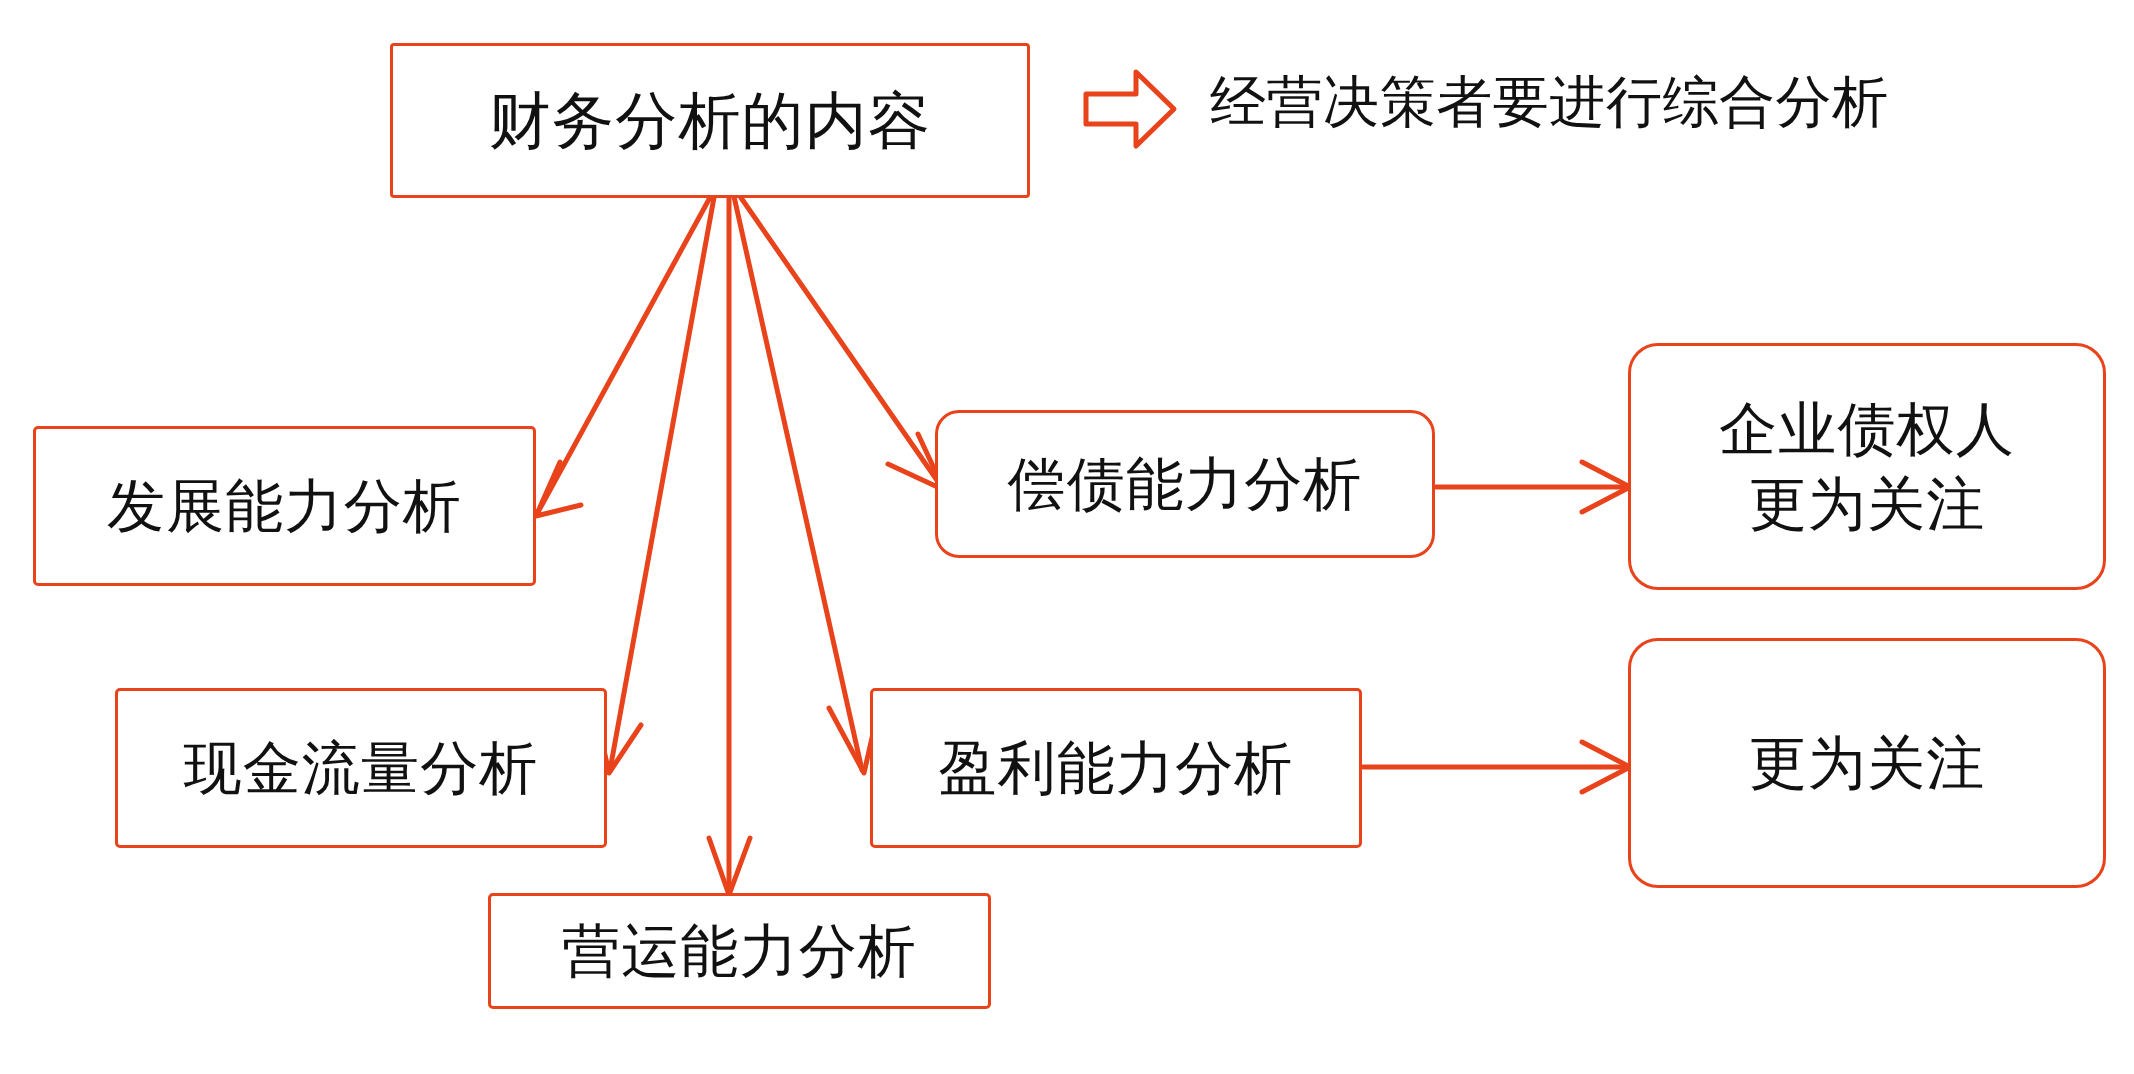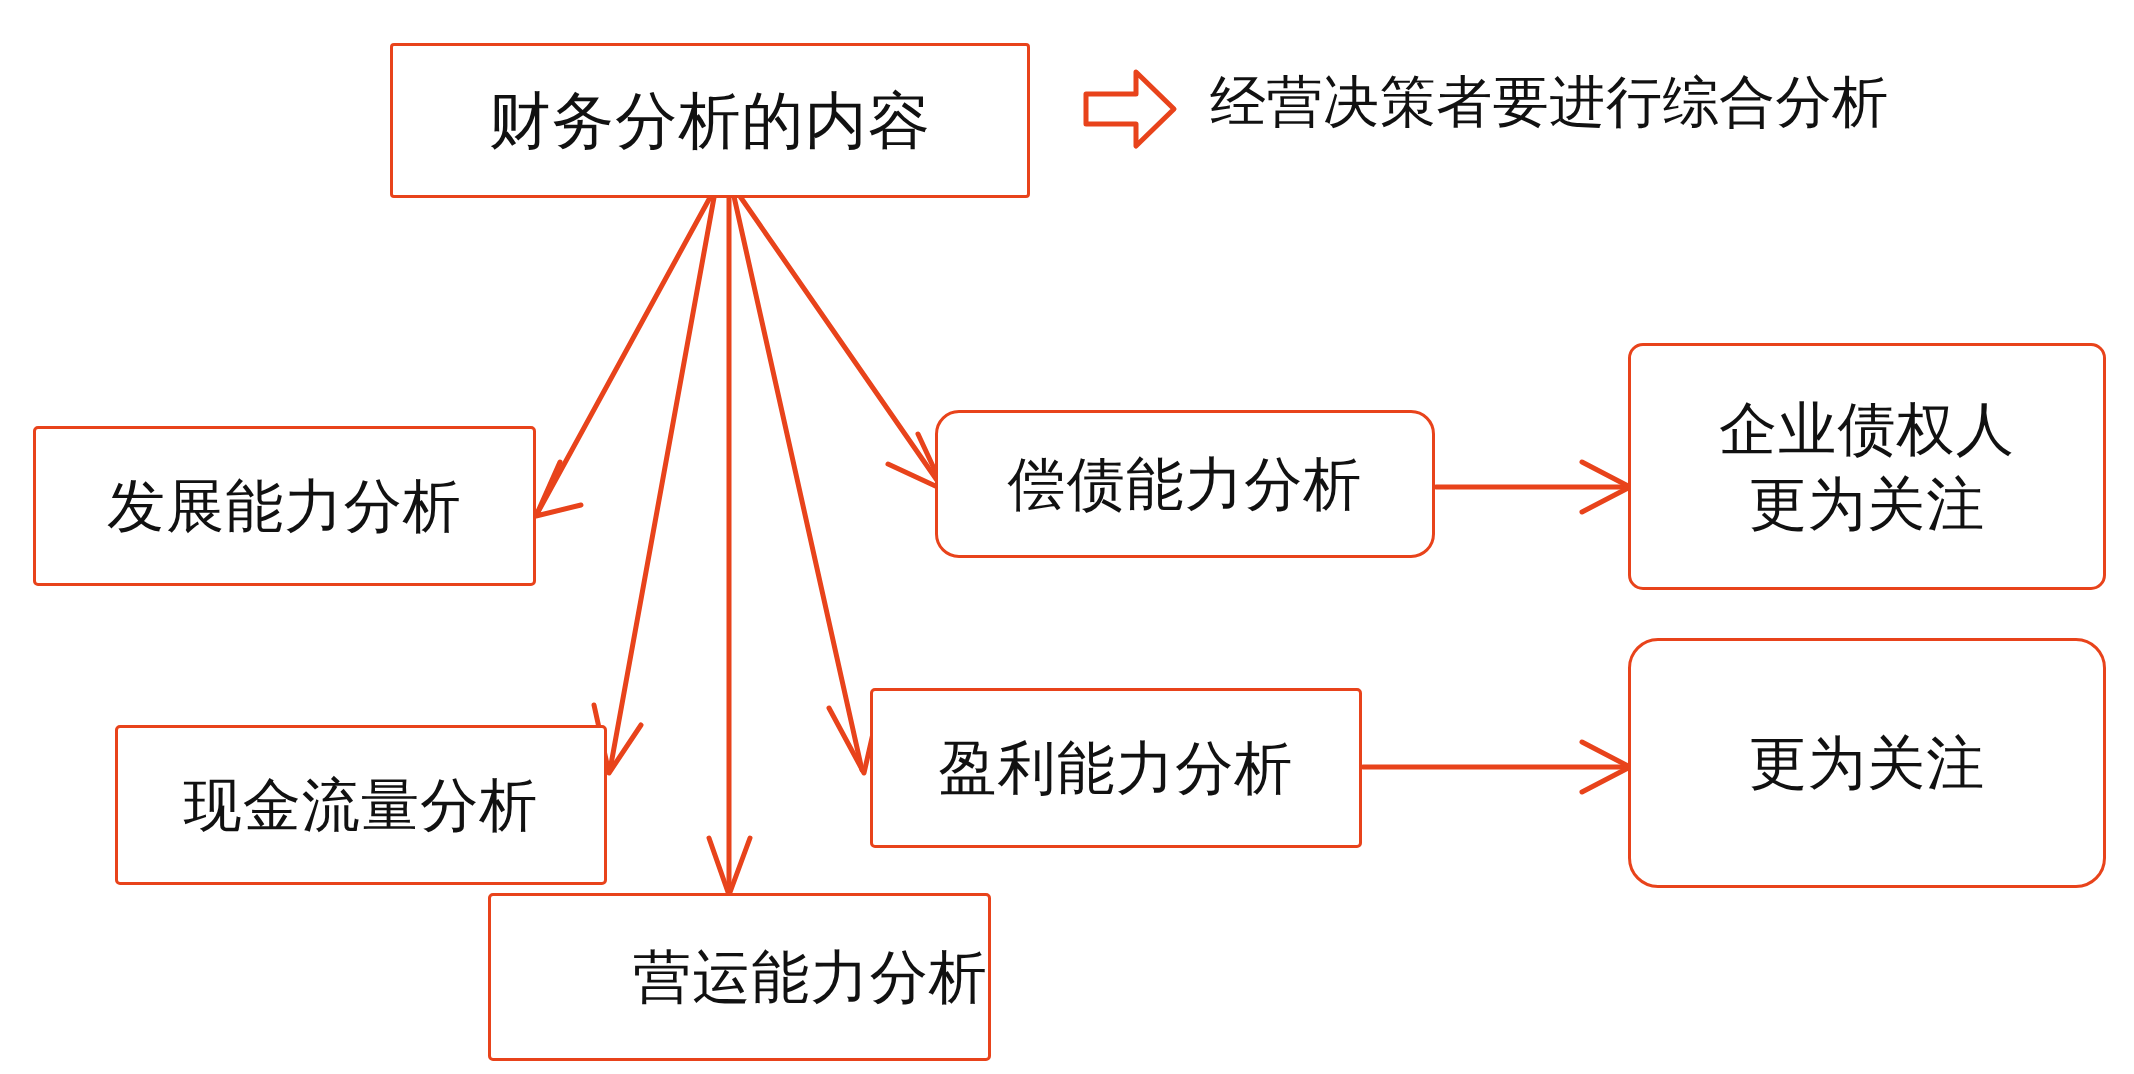--- a/index.html
+++ b/index.html
@@ -26,25 +26,25 @@
     text-align:center;
     z-index:3;
     white-space:nowrap;
     letter-spacing:0.02em;
   }
   .node .ln{display:block;}
 
   
   #node-root        {left:390px; top:43px;  width:640px; height:155px; font-size:62px; border-radius:4px;}
   #node-dev         {left:33px;  top:426px; width:503px; height:160px; font-size:58px;}
-  #node-cash        {left:115px; top:688px; width:492px; height:160px; font-size:58px;margin-top:37px;}
-  #node-oper        {left:488px; top:893px; width:503px; height:168px; font-size:58px;align-items:flex-end;}
+  #node-cash        {left:115px; top:688px; width:492px; height:160px; font-size:58px;}
+  #node-oper        {left:488px; top:893px; width:503px; height:116px; font-size:58px;}
   #node-debt        {left:935px; top:410px; width:500px; height:148px; font-size:58px; border-radius:24px;}
   #node-profit      {left:870px; top:688px; width:492px; height:160px; font-size:58px;}
-  #node-creditor    {left:1628px;top:343px; width:478px; height:247px; font-size:58px; border-radius:15px;}
+  #node-creditor    {left:1628px;top:343px; width:478px; height:247px; font-size:58px; border-radius:30px;}
   #node-owner       {left:1628px;top:638px; width:478px; height:250px; font-size:58px; border-radius:30px;}
 
   
   #callout-text{
     position:absolute;left:1210px;top:48px;width:890px;height:110px;
     display:flex;align-items:center;justify-content:flex-start;
     font-size:56px;color:#111;white-space:nowrap;z-index:3;letter-spacing:0.01em;
   }
   #callout-arrow{position:absolute;left:1082px;top:66px;width:96px;height:86px;z-index:3;}
 </style>

